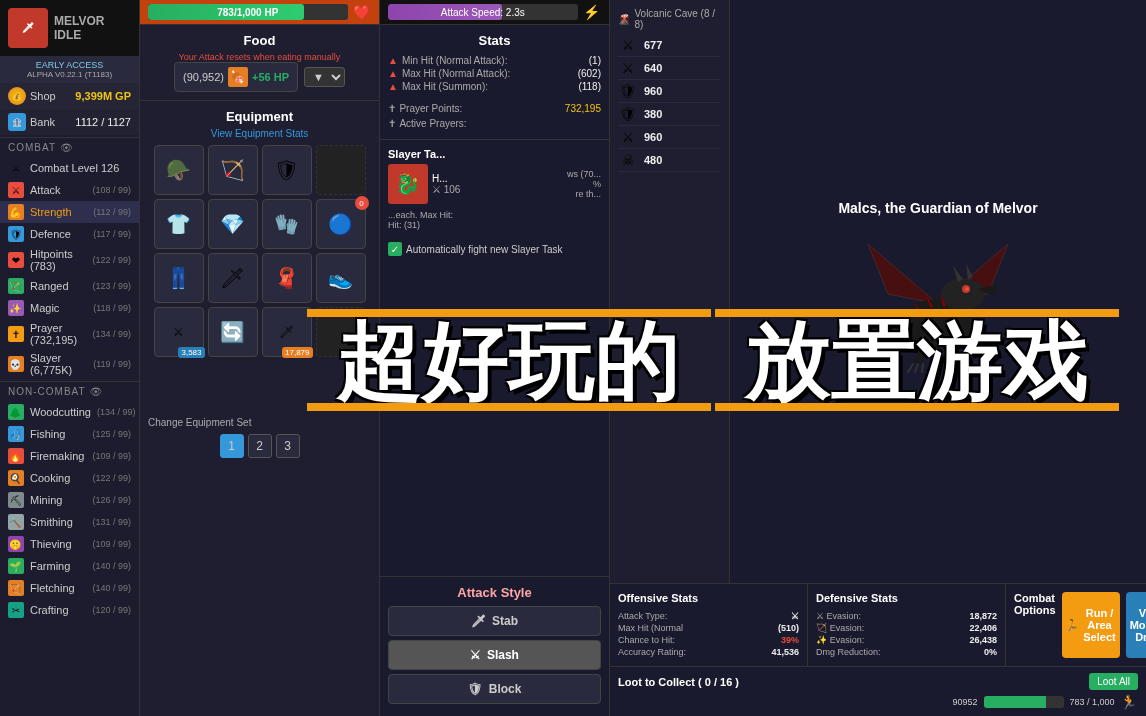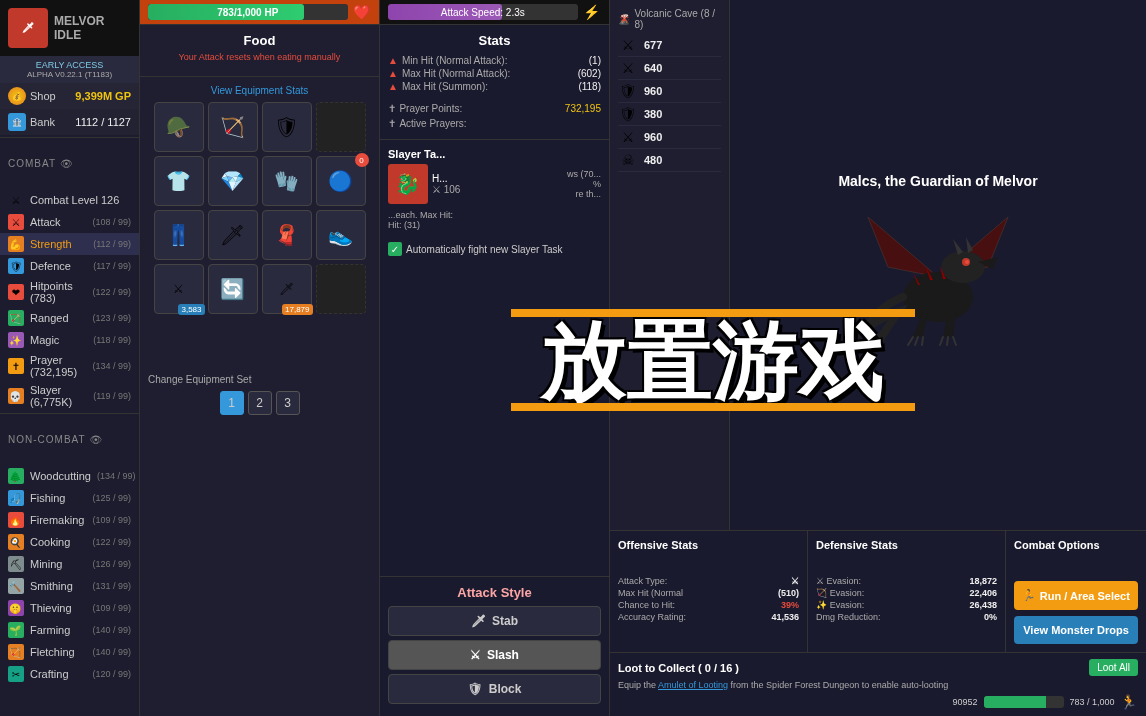--- a/index.html
+++ b/index.html
@@ -107,21 +107,21 @@
       justify-content: center;
       font-size: 8px;
       color: white;
     }
     .bank-count {
       color: #eee;
       font-size: 11px;
       margin-left: auto;
     }
     .section-header {
-      padding: 20px 8px;
+      padding: 4px 8px;
       color: #888;
       font-size: 10px;
       text-transform: uppercase;
       letter-spacing: 1px;
       display: flex;
       align-items: center;
       gap: 4px;
       border-top: 1px solid #333;
       margin-top: 2px;
     }
@@ -225,21 +225,20 @@
       color: white;
       font-size: 13px;
       font-weight: bold;
       text-align: center;
       margin-bottom: 4px;
     }
     .food-warning {
       color: #e74c3c;
       font-size: 9px;
       text-align: center;
-      margin-bottom: 6px;
     }
     .food-row {
       display: flex;
       align-items: center;
       gap: 6px;
       justify-content: center;
     }
     .food-item {
       background: #2a2a3e;
       border: 1px solid #444;
@@ -660,21 +659,21 @@
     }
     .stat-block {
       flex: 1;
       padding: 8px;
       border-right: 1px solid #333;
     }
     .stat-block-title {
       color: white;
       font-size: 11px;
       font-weight: bold;
-      margin-bottom: 24px;
+      margin-bottom: 6px;
     }
     .detail-stat-row {
       display: flex;
       justify-content: space-between;
       padding: 1px 0;
     }
     .detail-stat-label {
       color: #aaa;
       font-size: 9px;
     }
@@ -682,21 +681,21 @@
       color: #eee;
       font-size: 9px;
       font-weight: bold;
     }
     .detail-stat-value.percent { color: #e74c3c; }
 
     .combat-options-block {
       width: 140px;
       padding: 8px;
       display: flex;
-      flex-direction: column;
+      flex-direction: row;
       gap: 6px;
     }
     .run-btn {
       background: #f39c12;
       color: white;
       border: none;
       border-radius: 4px;
       padding: 8px 4px;
       font-size: 11px;
       font-weight: bold;
@@ -948,20 +947,34 @@
     <div class="nav-icon" style="background:#16a085;">✂</div>
     <span class="nav-label">Crafting</span>
     <span class="nav-stats">(120 / 99)</span>
   </div>
 </div>
 
 <div id="main-content" style="position:relative;">
 
   <div class="overlay-container">
     <div class="overlay-inner">
+      <div style="position:relative; display:inline-block; margin-bottom: -8px;">
+        <div style="background: #f39c12; height: 8px; width: 100%; position:absolute; top:0;"></div>
+        <div style="background: #f39c12; height: 8px; width: 100%; position:absolute; bottom:0;"></div>
+        <span style="
+          font-size: 86px;
+          font-weight: 900;
+          color: white;
+          font-family: 'SimHei', 'Microsoft YaHei', 'Arial Black', sans-serif;
+          text-shadow: 4px 4px 0 #000, -2px -2px 0 #000, 2px -2px 0 #000, -2px 2px 0 #000;
+          display: block;
+          padding: 8px 30px;
+          line-height: 1;
+        ">超好玩的</span>
+      </div>
       <div style="position:relative; display:inline-block; margin-top: 4px;">
         <div style="background: #f39c12; height: 8px; width: 100%; position:absolute; top:0;"></div>
         <div style="background: #f39c12; height: 8px; width: 100%; position:absolute; bottom:0;"></div>
         <span style="
           font-size: 86px;
           font-weight: 900;
           color: white;
           font-family: 'SimHei', 'Microsoft YaHei', 'Arial Black', sans-serif;
           text-shadow: 4px 4px 0 #000, -2px -2px 0 #000, 2px -2px 0 #000, -2px 2px 0 #000;
           display: block;
@@ -982,23 +995,34 @@
             <div class="hp-bar-fill" style="width:78.3%;"></div>
             <span class="hp-text">783/1,000 HP</span>
           </div>
           <span class="hp-icon">❤️</span>
         </div>
       </div>
 
       <div class="food-section">
         <div class="food-title">Food</div>
         <div class="food-warning">Your Attack resets when eating manually</div>
+        <div class="food-row">
+          <div class="food-item">
+            <span class="food-count">(90,952)</span>
+            <div class="food-icon-img">🍖</div>
+            <span class="food-heal">+56 HP</span>
+          </div>
+          <select class="food-dropdown">
+            <option>▼</option>
+          </select>
+        </div>
       </div>
 
       <div class="equipment-section">
+        <div class="equipment-title">Equipment</div>
         <a class="view-equipment-link">View Equipment Stats</a>
         <div class="equipment-grid">
 
           <div class="equip-slot">🪖</div>
           <div class="equip-slot">🏹</div>
           <div class="equip-slot">🛡</div>
           <div class="equip-slot empty"></div>
 
           <div class="equip-slot">👕</div>
           <div class="equip-slot">💎</div>
@@ -1263,25 +1287,20 @@
           </button>
           <button class="drops-btn">View Monster Drops</button>
         </div>
       </div>
 
       <div class="loot-section">
         <div class="loot-header">
           <span class="loot-title">Loot to Collect ( 0 / 16 )</span>
           <button class="loot-all-btn">Loot All</button>
         </div>
-        <div class="loot-text">
-          <span>Equip the</span>
-          <a class="amulet-link">Amulet of Looting</a>
-          <span>from the Spider Forest Dungeon to enable auto-looting</span>
-        </div>
         <div class="loot-footer">
           <span class="loot-count-text">90952</span>
           <div class="loot-progress-bg">
             <div class="loot-progress-fill"></div>
           </div>
           <span class="loot-count-text">783 / 1,000</span>
           <span class="loot-auto-icon">🏃</span>
         </div>
       </div>
     </div>

